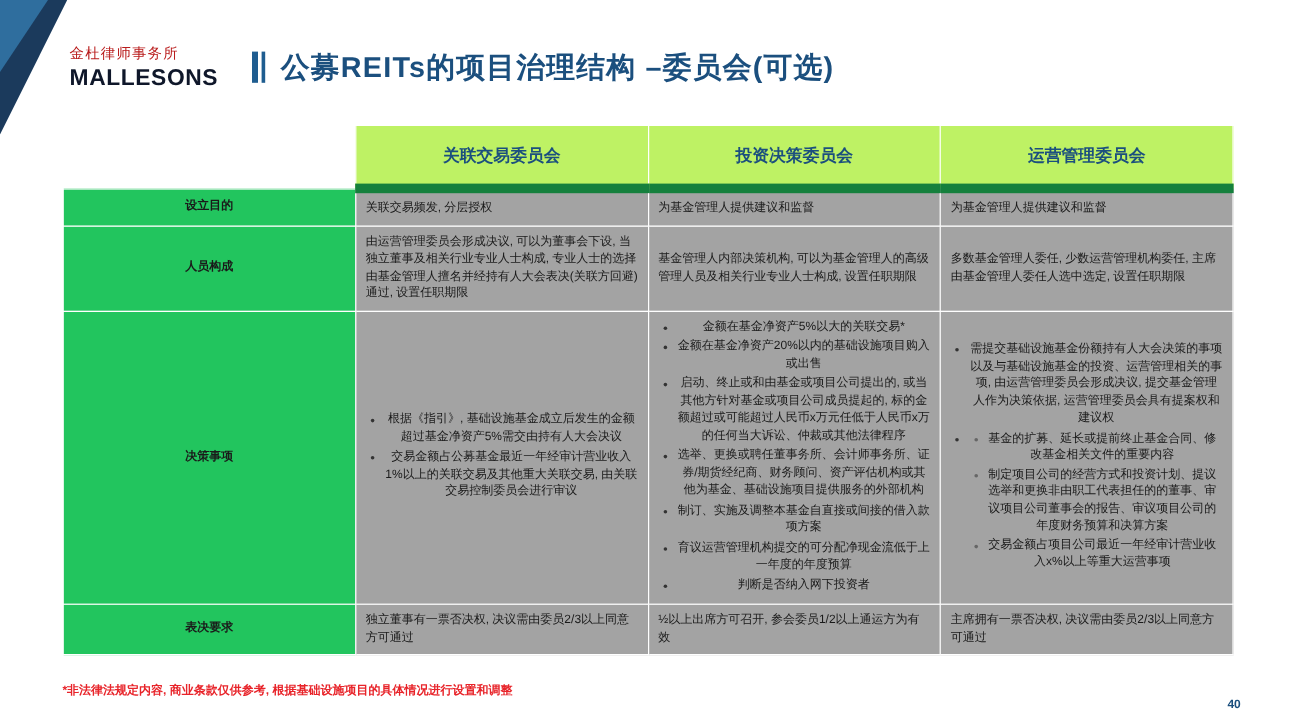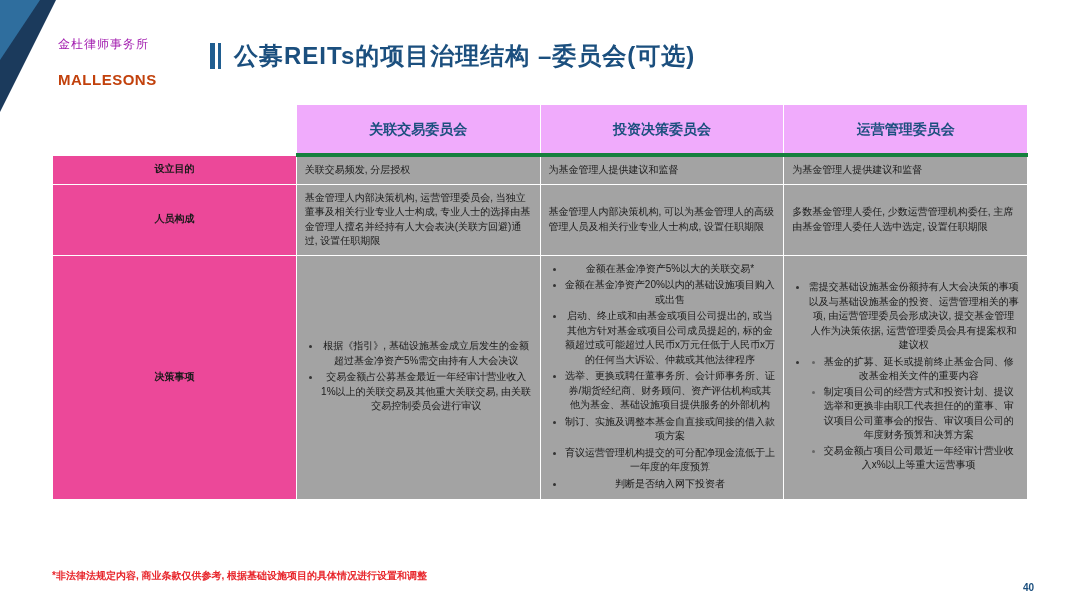--- a/index.html
+++ b/index.html
@@ -41,36 +41,36 @@
   .logo {
     position: absolute;
     left: 58px;
     top: 36px;
     width: 150px;
     color: #231f20;
   }
   .logo .cn {
     font-size: 12px;
     letter-spacing: 1px;
-    color: #a21caf;
-    margin-bottom: 19px;
+    color: #b91c1c;
+    margin-bottom: 3px;
   }
   .logo .en1 {
     font-size: 17px;
     font-weight: bold;
     letter-spacing: 0.5px;
     line-height: 1.05;
     color: #231f20;
   }
   .logo .en2 {
-    font-size: 15px;
+    font-size: 19px;
     font-weight: bold;
     letter-spacing: 0.5px;
     line-height: 1.05;
-    color: #c2410c;
+    color: #0f172a;
   }
   
   .title-wrap {
     position: absolute;
     left: 210px;
     top: 40px;
     display: flex;
     align-items: center;
   }
   .title-bars {
@@ -103,31 +103,31 @@
   }
   .table td, .table th {
     border: 1px solid #ffffff;
     vertical-align: middle;
     padding: 6px 8px;
     font-size: 10px;
     color: #1a1a1a;
     line-height: 1.45;
   }
   .hdr td {
-    background: #f0abfc;
+    background: #bef264;
     text-align: center;
     font-weight: bold;
     font-size: 14px;
     color: #1b4f7e;
     height: 36px;
-    border-bottom: 4px solid #15803d;
+    border-bottom: 8px solid #15803d;
   }
   .hdr td.blank { background: #ffffff; border: none; }
   .rowlabel {
-    background: #ec4899;
+    background: #22c55e;
     text-align: center;
     font-weight: bold;
     font-size: 12px;
     color: #1a2b3a;
     width: 82px;
   }
   .cell {
     background: #a3a3a3;
   }
   ul.b {
@@ -223,21 +223,21 @@
 
     <tr>
       <td class="rowlabel">设立目的</td>
       <td class="cell">关联交易频发, 分层授权</td>
       <td class="cell">为基金管理人提供建议和监督</td>
       <td class="cell">为基金管理人提供建议和监督</td>
     </tr>
 
     <tr>
       <td class="rowlabel">人员构成</td>
-      <td class="cell">基金管理人内部决策机构, 运营管理委员会, 当独立董事及相关行业专业人士构成, 专业人士的选择由基金管理人擅名并经持有人大会表决(关联方回避)通过, 设置任职期限</td>
+      <td class="cell">由运营管理委员会形成决议, 可以为董事会下设, 当独立董事及相关行业专业人士构成, 专业人士的选择由基金管理人擅名并经持有人大会表决(关联方回避)通过, 设置任职期限</td>
       <td class="cell">基金管理人内部决策机构, 可以为基金管理人的高级管理人员及相关行业专业人士构成, 设置任职期限</td>
       <td class="cell">多数基金管理人委任, 少数运营管理机构委任, 主席由基金管理人委任人选中选定, 设置任职期限</td>
     </tr>
 
     <tr>
       <td class="rowlabel">决策事项</td>
       <td class="cell">
         <ul class="b">
           <li>根据《指引》, 基础设施基金成立后发生的金额超过基金净资产5%需交由持有人大会决议</li>
           <li>交易金额占公募基金最近一年经审计营业收入1%以上的关联交易及其他重大关联交易, 由关联交易控制委员会进行审议</li>
@@ -261,20 +261,26 @@
             <ul class="b2">
               <li>基金的扩募、延长或提前终止基金合同、修改基金相关文件的重要内容</li>
               <li>制定项目公司的经营方式和投资计划、提议选举和更换非由职工代表担任的的董事、审议项目公司董事会的报告、审议项目公司的年度财务预算和决算方案</li>
               <li>交易金额占项目公司最近一年经审计营业收入x%以上等重大运营事项</li>
             </ul>
           </li>
         </ul>
       </td>
     </tr>
 
+    <tr>
+      <td class="rowlabel">表决要求</td>
+      <td class="cell">独立董事有一票否决权, 决议需由委员2/3以上同意方可通过</td>
+      <td class="cell">½以上出席方可召开, 参会委员1/2以上通运方为有效</td>
+      <td class="cell">主席拥有一票否决权, 决议需由委员2/3以上同意方可通过</td>
+    </tr>
   </tbody>
 </table>
 
 <div class="notes">
   <div>*非法律法规定内容, 商业条款仅供参考, 根据基础设施项目的具体情况进行设置和调整</div>
 </div>
 
 <div class="pageno">40</div>
 
 </body></html>

